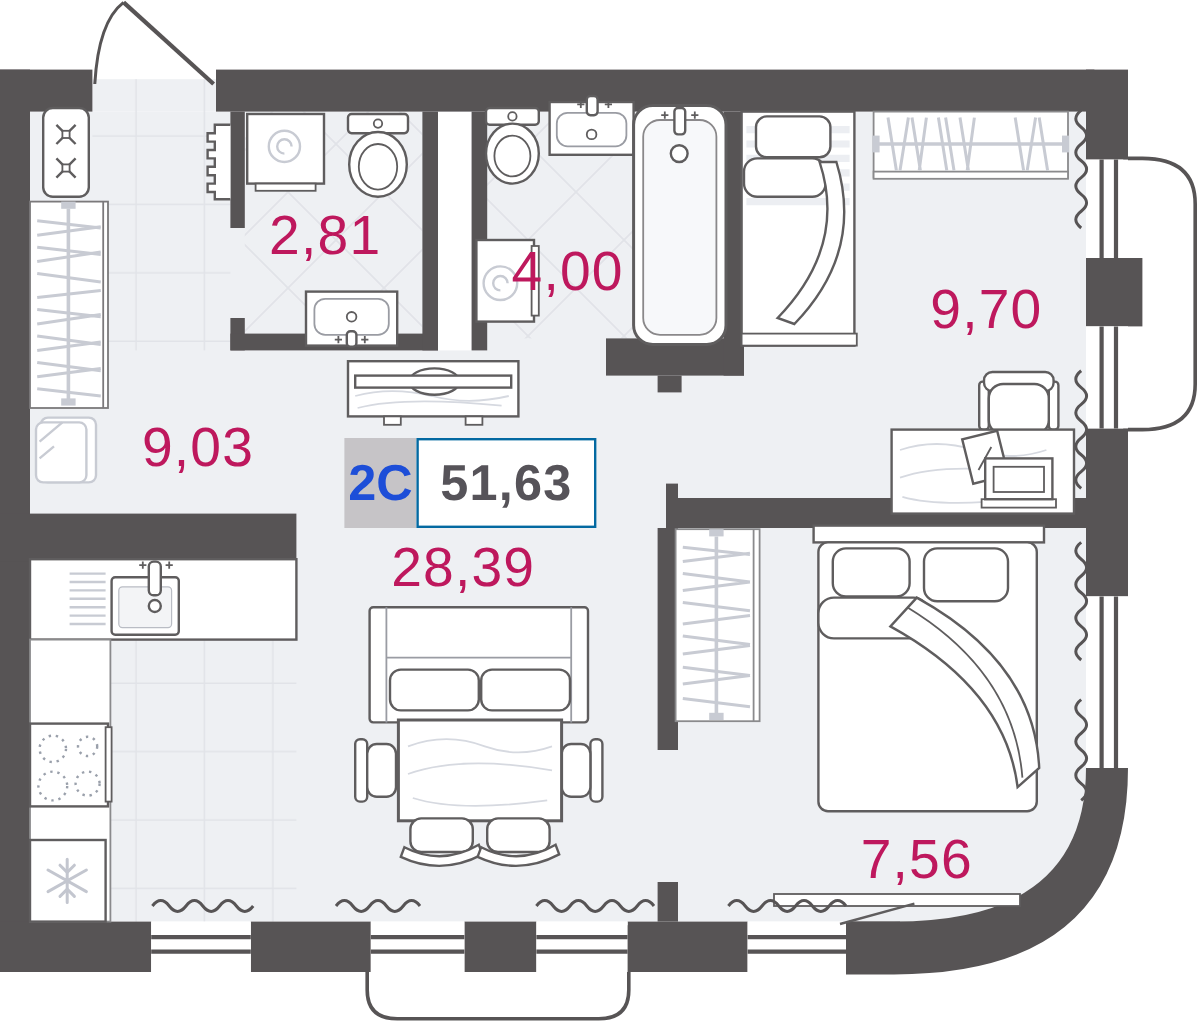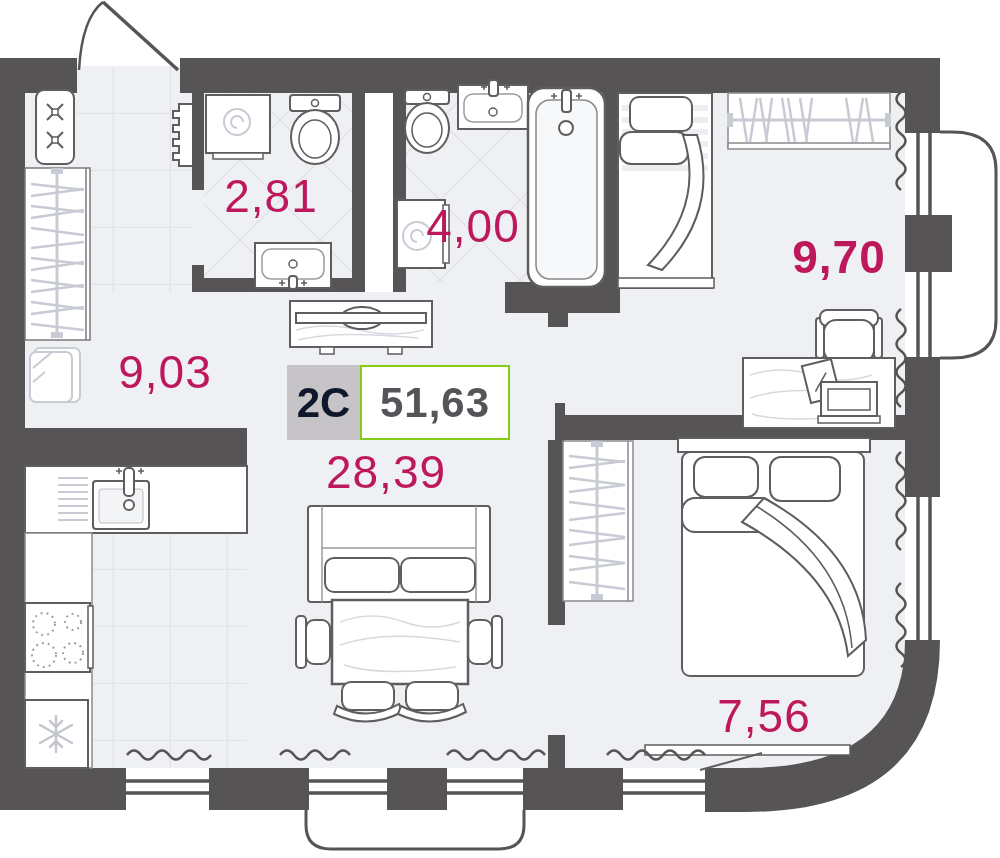--- a/index.html
+++ b/index.html
@@ -2,23 +2,23 @@
 <html><head>
 <meta charset="utf-8">
 <style>
   html,body{margin:0;padding:0;background:#ffffff;}
   #stage{position:relative;width:1000px;height:858px;background:#ffffff;overflow:hidden;
          font-family:"Liberation Sans",sans-serif;}
   #plan-svg{position:absolute;left:0;top:0;}
   .room-label{position:absolute;transform:translate(-50%,-50%);
               font-size:46px;font-weight:300;letter-spacing:1px;color:#be185d;white-space:nowrap;}
   #area-badge{position:absolute;left:287px;top:365px;height:75px;display:flex;align-items:stretch;}
-  #badge-type{width:73px;background:#c6c4c7;color:#0f172a;font-size:42px;font-weight:700;
+  #badge-type{width:60px;background:#c6c4c7;color:#1d4ed8;font-size:42px;font-weight:700;
               display:flex;align-items:center;justify-content:center;}
-  #badge-total{width:146px;background:#ffffff;border:2px solid #84cc16;color:#565359;
+  #badge-total{width:146px;background:#ffffff;border:2px solid #0369a1;color:#565359;
                font-size:42px;font-weight:700;display:flex;align-items:center;justify-content:center;
                letter-spacing:1px;}
 </style>
 </head>
 <body>
 
 <div id="stage">
 
 <svg id="plan-svg" width="1000" height="858" viewBox="0 0 1000 858">
   <defs>
@@ -315,21 +315,21 @@
     <path d="M901,92 q-9,7 0,14 q9,7 0,14 q-9,7 0,14 q9,7 0,14 q-9,7 0,14 q9,7 0,14 q-9,7 0,14"></path>
     <path d="M901,309 q-9,7 0,14 q9,7 0,14 q-9,7 0,14 q9,7 0,14 q-9,7 0,14 q9,7 0,14 q-9,7 0,14"></path>
     <path d="M901,452 q-9,7 0,14 q9,7 0,14 q-9,7 0,14 q9,7 0,14 q-9,7 0,14 q9,7 0,14 q-9,7 0,14"></path>
     <path d="M901,583 q-9,7 0,14 q9,7 0,14 q-9,7 0,14 q9,7 0,14 q-9,7 0,14 q9,7 0,14"></path>
   </g>
 </svg>
 
 <div class="room-label" style="left:165px;top:372px;">9,03</div>
 <div class="room-label" style="left:271px;top:196px;">2,81</div>
 <div class="room-label" style="left:473px;top:182px;margin-top:44px;">4,00</div>
-<div class="room-label" style="left:839px;top:257px;font-weight:bold;">9,70</div>
+<div class="room-label" style="left:822px;top:257px;">9,70</div>
 <div class="room-label" style="left:386px;top:472px;">28,39</div>
 <div class="room-label" style="left:764px;top:716px;">7,56</div>
 
 <div id="area-badge">
   <div id="badge-type">2C</div>
   <div id="badge-total">51,63</div>
 </div>
 
 </div>
 

